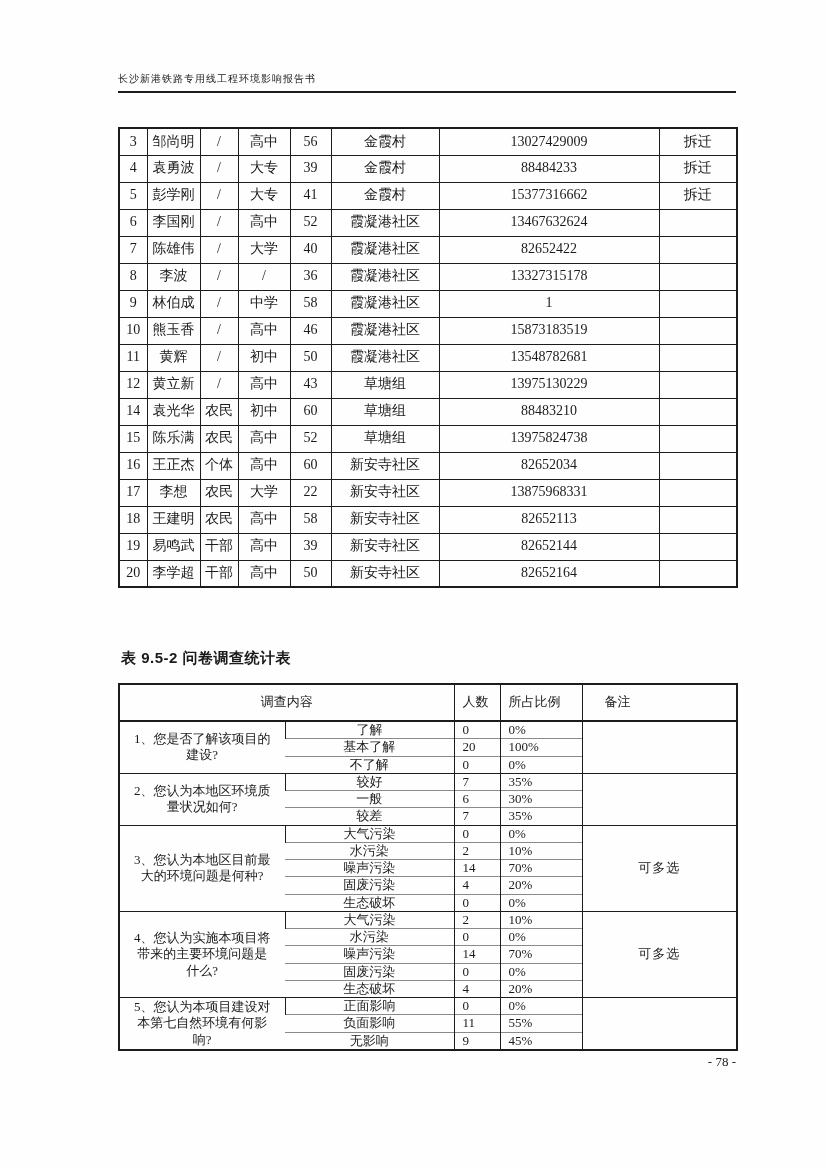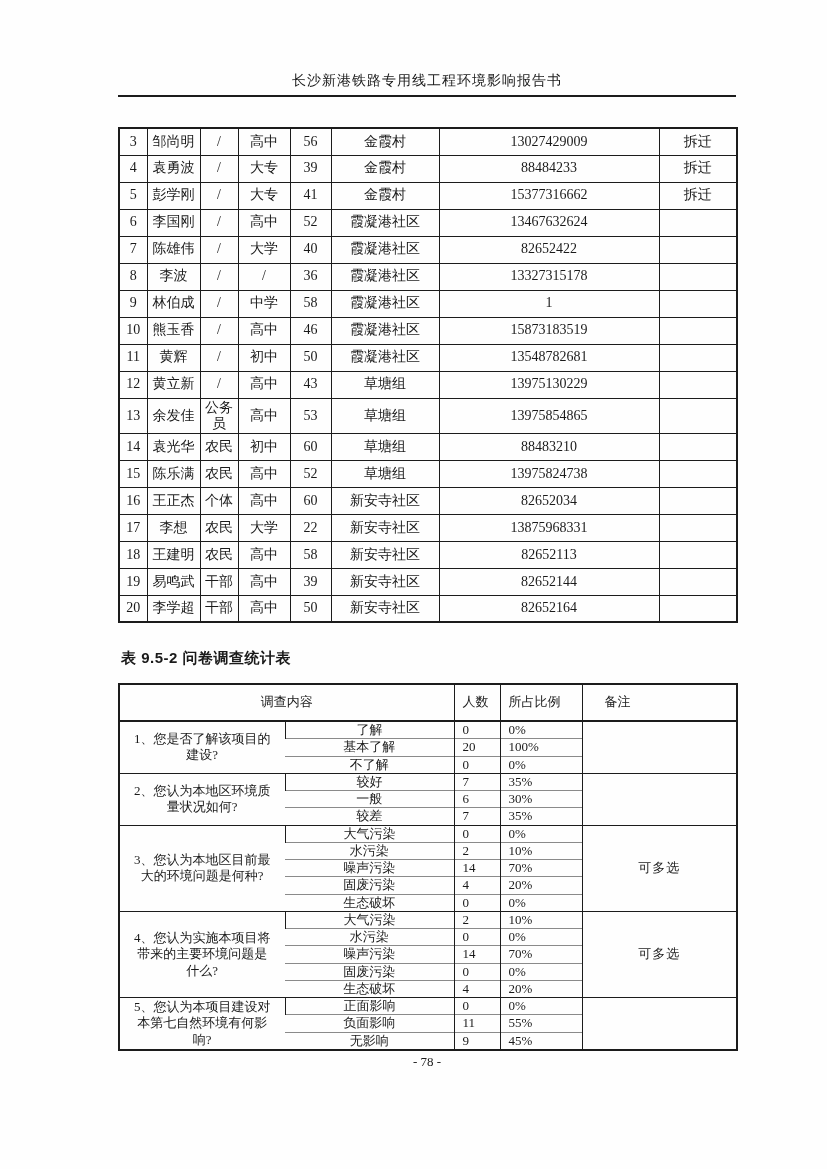--- a/index.html
+++ b/index.html
@@ -12,22 +12,22 @@
   }
   .page {
     position: relative;
     width: 827px; height: 1169px;
     background: #fefefe;
     overflow: hidden;
   }
   .running-head {
     position: absolute;
     left: 118px; top: 72px; width: 618px;
-    text-align: center;
-    font-size: 14px;
+    text-align: left;
+    font-size: 10px;
     letter-spacing: 1px;
     padding-bottom: 5px;
     border-bottom: 2px solid #1c1c1c;
   }
   table { border-collapse: collapse; table-layout: fixed; }
 
   
   .respondents {
     position: absolute; left: 118px; top: 127px; width: 618px;
     border: 2px solid #1c1c1c;
@@ -82,21 +82,21 @@
   .survey td.opt { text-align: center; }
   .survey td.cnt, .survey td.pct { text-align: left; padding-left: 8px; }
   .survey td.note { text-align: center; letter-spacing: 1px; margin-top: 36px; }
   
   .survey tr.inner td.opt,
   .survey tr.inner td.cnt,
   .survey tr.inner td.pct { border-top: 1px solid #8a8a8a; }
 
   .page-number {
     position: absolute; left: 118px; top: 1054px; width: 618px;
-    text-align: center;
+    text-align: right;
     font-size: 13px;
   }
 </style>
 </head>
 <body>
 
 <div class="page">
 
   <div class="running-head">长沙新港铁路专用线工程环境影响报告书</div>
 
@@ -203,30 +203,20 @@
           <td></td>
         </tr>
         <tr>
           <td>12</td>
           <td>黄立新</td>
           <td>/</td>
           <td>高中</td>
           <td>43</td>
           <td>草塘组</td>
           <td>13975130229</td>
-          <td></td>
-        </tr>
-        <tr>
-          <td>13</td>
-          <td>余发佳</td>
-          <td>公务员</td>
-          <td>高中</td>
-          <td>53</td>
-          <td>草塘组</td>
-          <td>13975854865</td>
           <td></td>
         </tr>
         <tr>
           <td>14</td>
           <td>袁光华</td>
           <td>农民</td>
           <td>初中</td>
           <td>60</td>
           <td>草塘组</td>
           <td>88483210</td>

